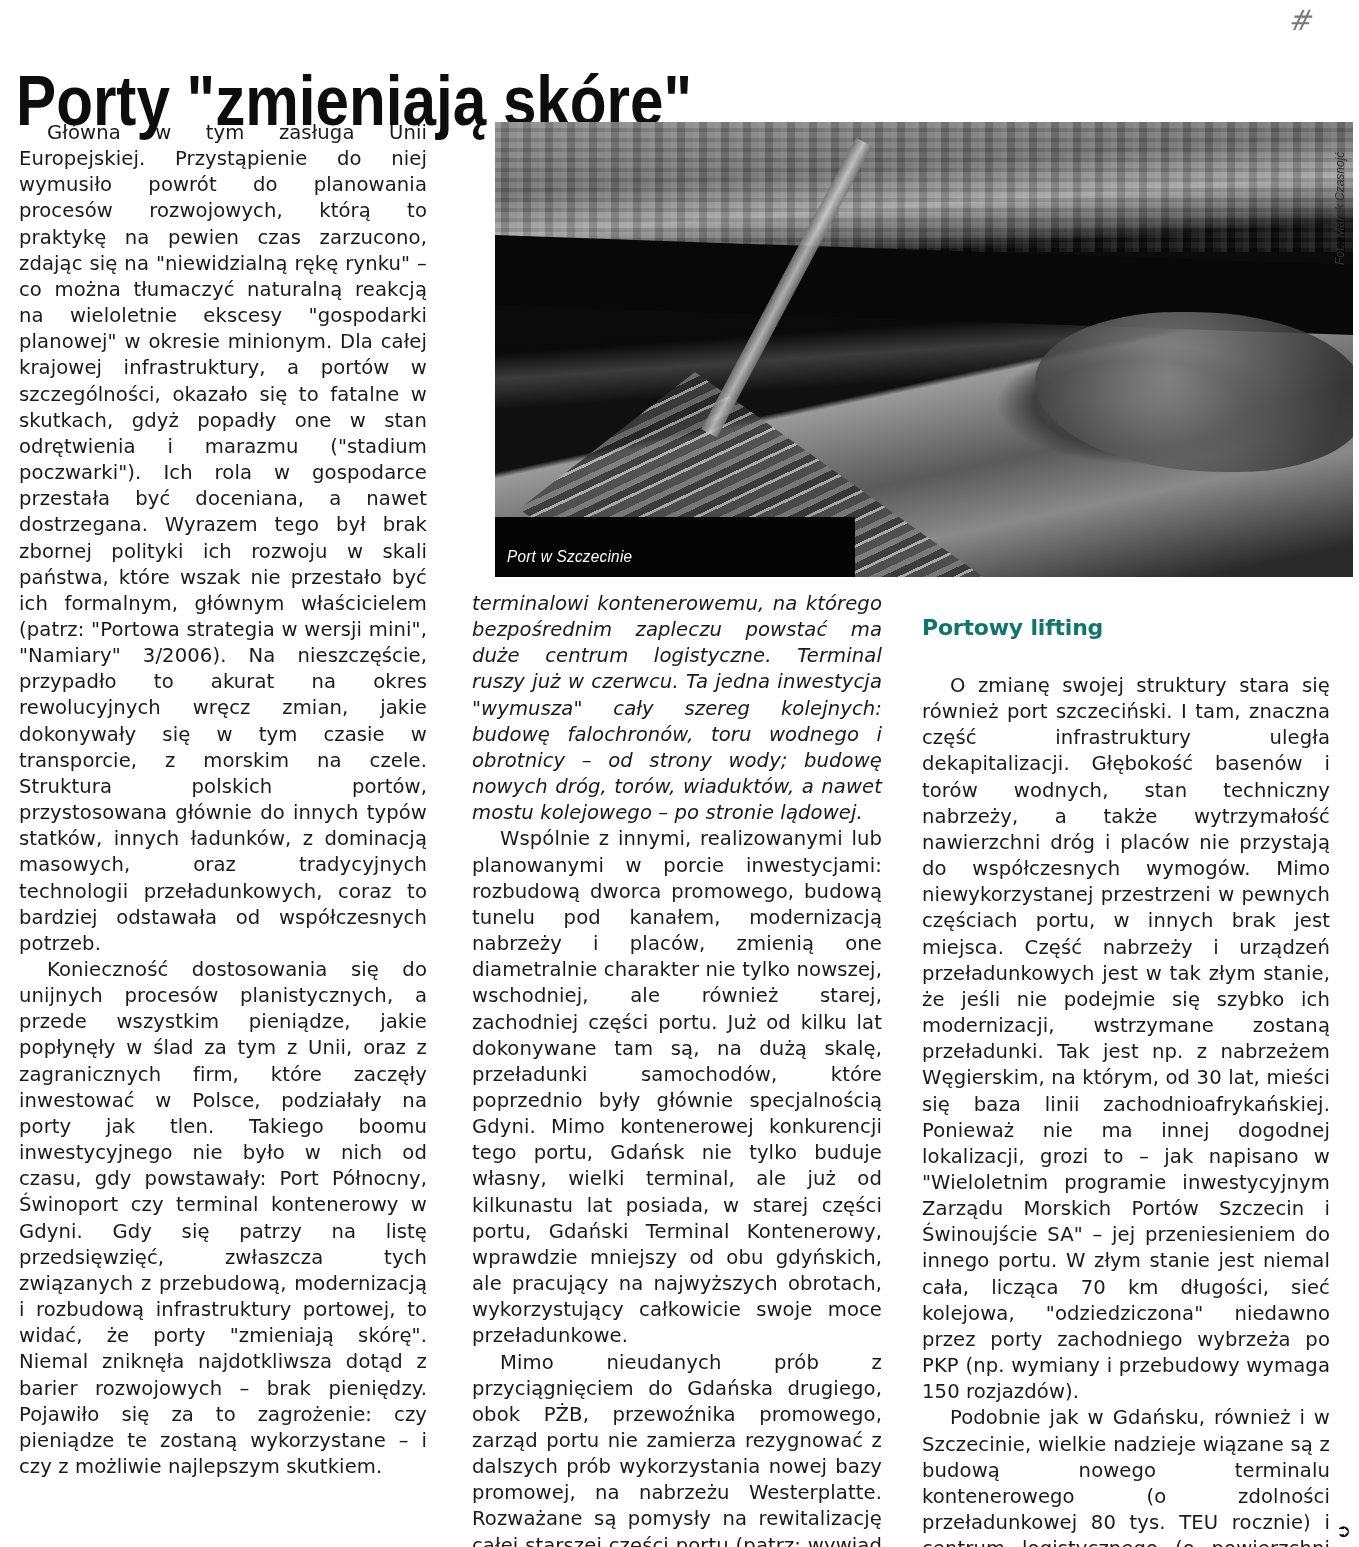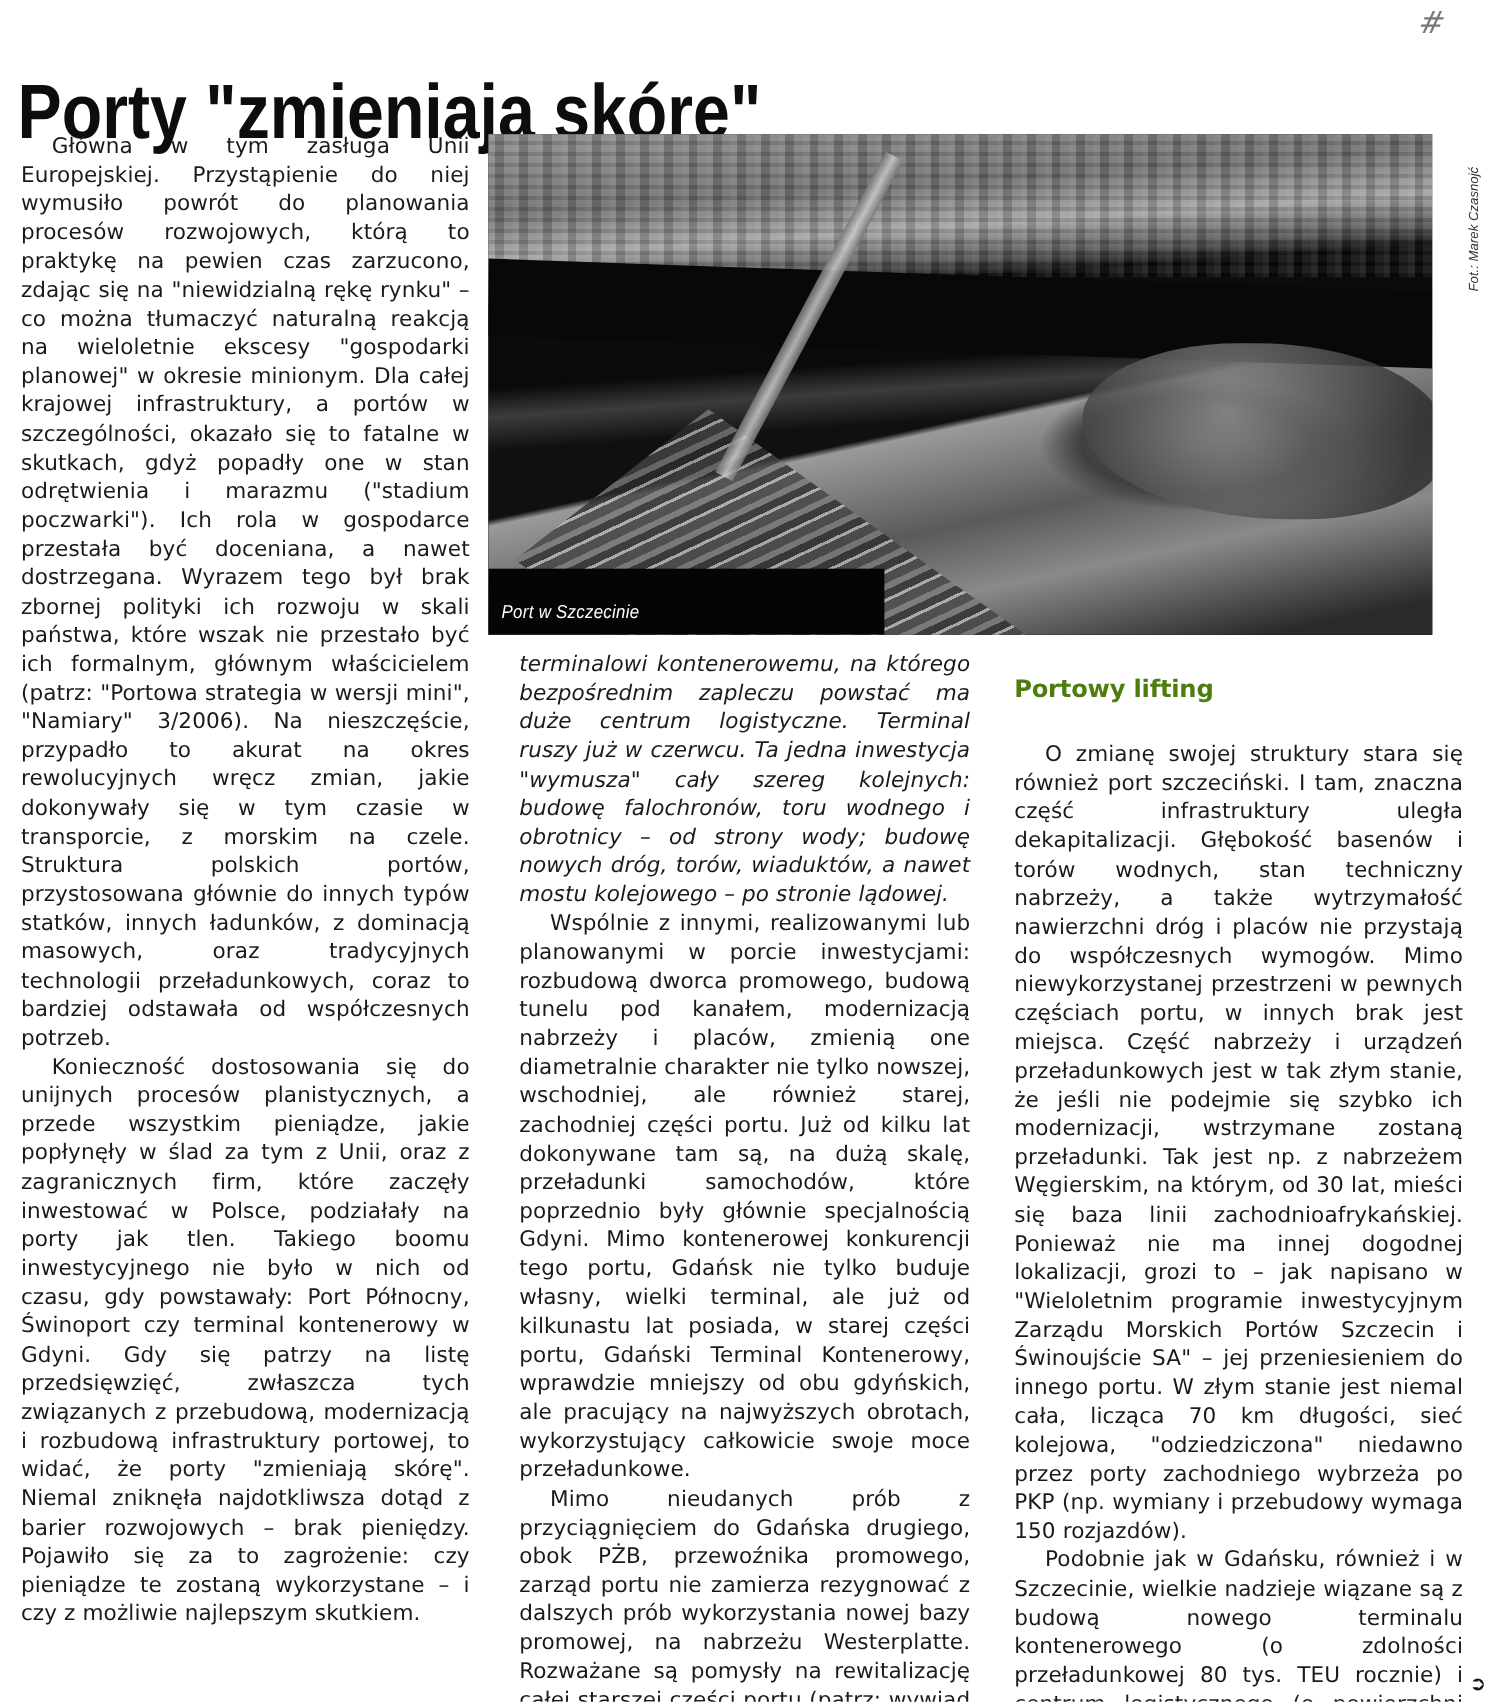--- a/index.html
+++ b/index.html
@@ -54,29 +54,29 @@
       text-indent: 28px;
     }
     .col p.noindent { text-indent: 0; font-style: italic; }
     .col-left  { left: 19px;  top: 120px; width: 408px; }
     .col-mid   { left: 472px; top: 591px; width: 410px; }
     .col-right { left: 922px; top: 591px; width: 408px; }
     .subhead {
       font-family: "DejaVu Sans", sans-serif;
       font-weight: bold;
       font-size: 22px;
-      color: #4d7c0f;
+      color: #0f766e;
       line-height: 26px;
       margin: 22px 0 32px 0;
       text-indent: 0;
       letter-spacing: -0.2px;
     }
     .photo {
       position: absolute;
-      left: 444px;
+      left: 495px;
       top: 122px;
       width: 858px;
       height: 455px;
       background:
         radial-gradient(ellipse 190px 80px at 75% 62%, #6a6a6a 0%, #3f3f3f 55%, rgba(0,0,0,0) 75%),
         linear-gradient(168deg, rgba(0,0,0,0) 55%, #9a9a9a 56%, #5a5a5a 70%, #8a8a8a 80%, #2a2a2a 95%),
         linear-gradient(176deg, #8c8c8c 0%, #6f6f6f 14%, #a3a3a3 22%, #525252 28%, #0c0c0c 31%, #0a0a0a 45%, #3c3c3c 50%, #101010 56%),
         #111;
       overflow: hidden;
     }

